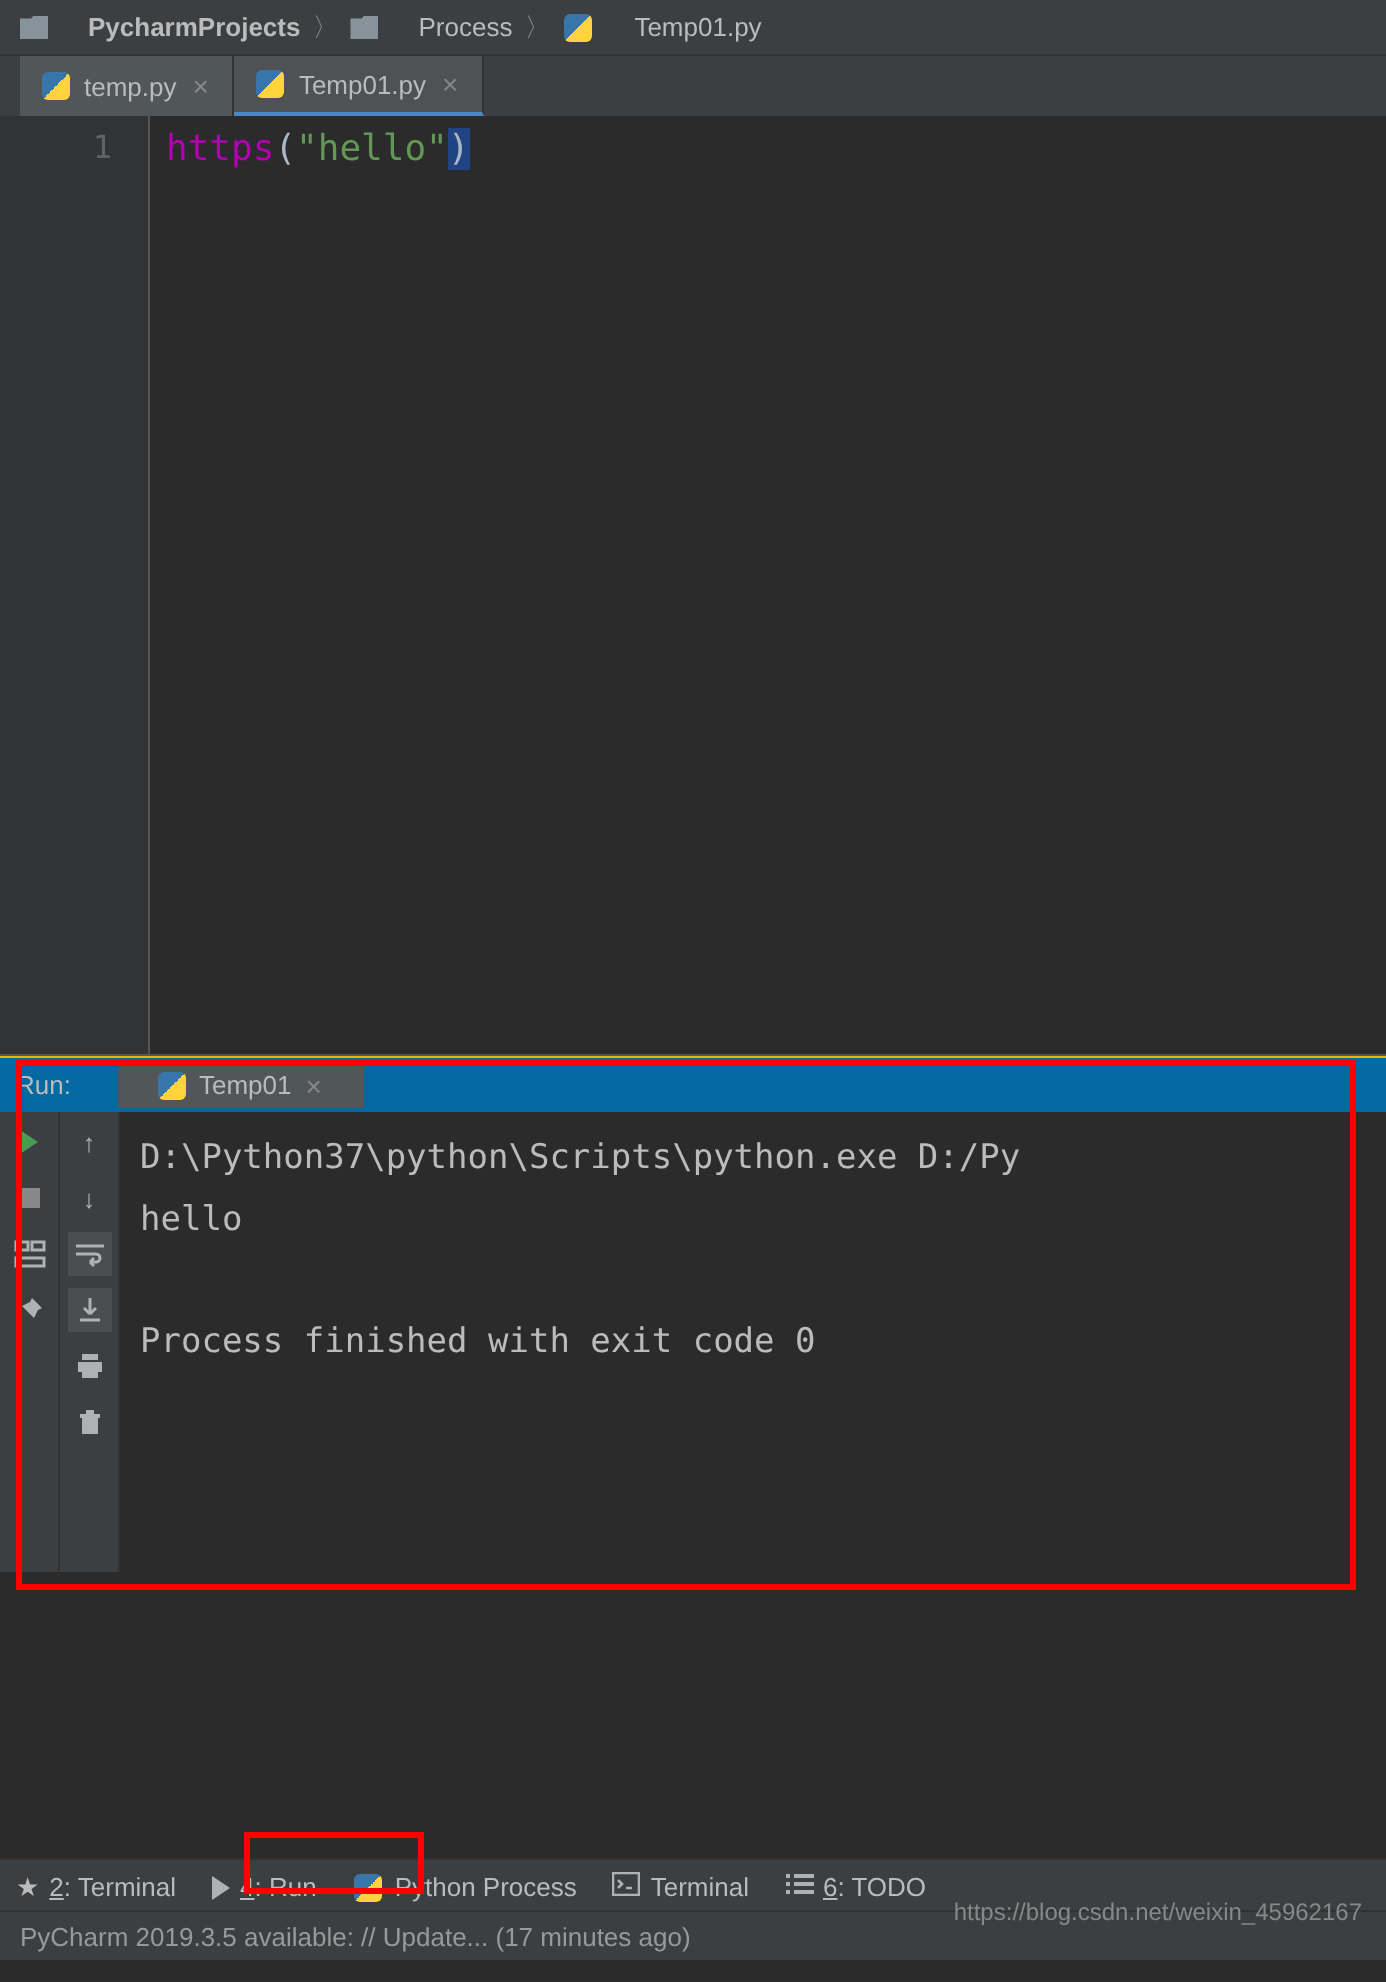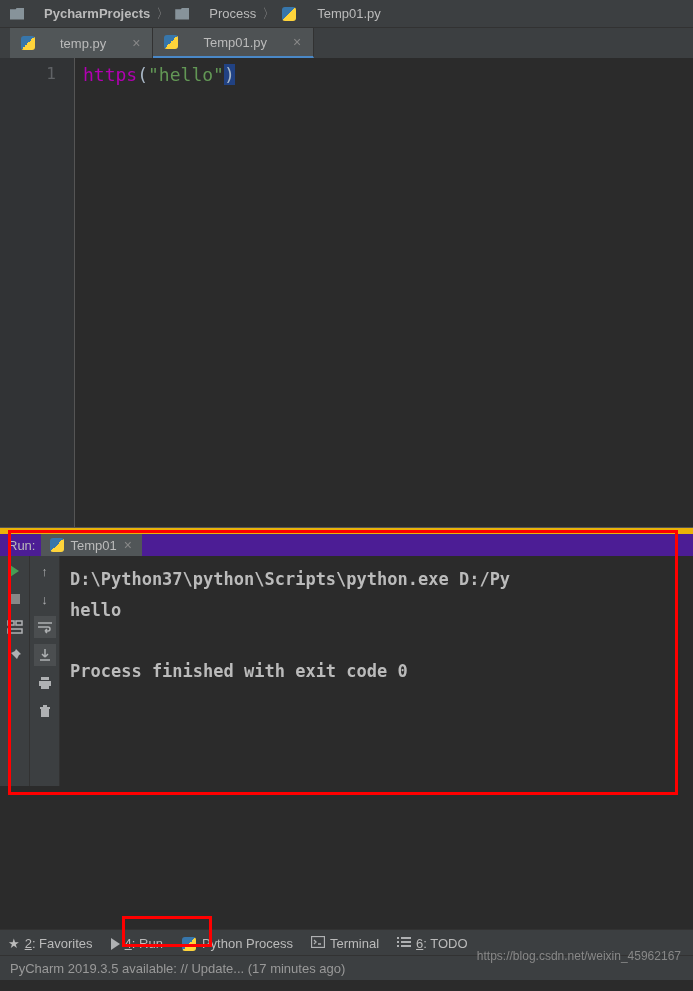--- a/index.html
+++ b/index.html
@@ -39,21 +39,21 @@
       height: 30px;
       background: #3c3f41;
       display: flex;
       align-items: stretch;
       padding-left: 10px;
     }
     .editor-tab {
       display: flex;
       align-items: center;
       padding: 0 10px;
-      gap: 24px;
+      gap: 6px;
       background: #515658;
       border-right: 1px solid #323232;
       cursor: pointer;
     }
     .editor-tab.active {
       background: #4e5254;
       border-bottom: 2px solid #4a88c7;
     }
     .tab-close {
       color: #888;
@@ -91,34 +91,34 @@
     .tok-par { color: #a9b7c6; }
     .tok-str { color: #629755; }
     
     
     .run-panel {
       position: relative;
       background: #2b2b2b;
     }
     .run-header {
       height: 28px;
-      background: #4c1d95;
+      background: #0369a1;
       display: flex;
       align-items: center;
       padding-left: 8px;
-      gap: 6px;
-      border-top: 6px solid #eab308;
+      gap: 24px;
+      border-top: 1px solid #eab308;
     }
     .run-header-label { color: #bbbbbb; }
     .run-tab {
       display: flex;
-      align-items: flex-end;
+      align-items: center;
       gap: 5px;
       background: #515658;
-      padding: 3px 8px;
+      padding: 3px 19px;
     }
     .run-body {
       display: flex;
       height: 230px;
       position: relative;
     }
     .run-toolbar {
       width: 30px;
       background: #3c3f41;
       display: flex;
@@ -150,21 +150,20 @@
     .tb-icon.green { color: #499c54; }
     .console {
       flex: 1;
       padding: 8px 10px;
       font-family: "Consolas", monospace;
       font-size: 17px;
       line-height: 1.8;
       color: #bbbbbb;
       white-space: pre;
       overflow: hidden;
-      font-weight: bold;
     }
     
     
     .bottom-bar {
       position: absolute;
       bottom: 34px;
       left: 0;
       right: 0;
       height: 28px;
       background: #3c3f41;
@@ -343,21 +342,21 @@
     <div class="console"><span>D:\Python37\python\Scripts\python.exe D:/Py</span>
 <span>hello</span>
 <span></span>
 <span>Process finished with exit code 0</span></div>
   </div>
 </div>
 
 <div class="bottom-bar">
   <div class="bottom-item">
     <span>★</span>
-    <span><span class="underline">2</span><span>: Favorites</span></span>
+    <span><span class="underline">2</span><span>: Terminal</span></span>
   </div>
   <div class="bottom-item">
     <span class="play-tri" style="border-left-color:#afb1b3"></span>
     <span><span class="underline">4</span><span>: Run</span></span>
   </div>
   <div class="bottom-item">
     <span class="pyfile-icon"></span>
     <span>Python Process</span>
   </div>
   <div class="bottom-item">

